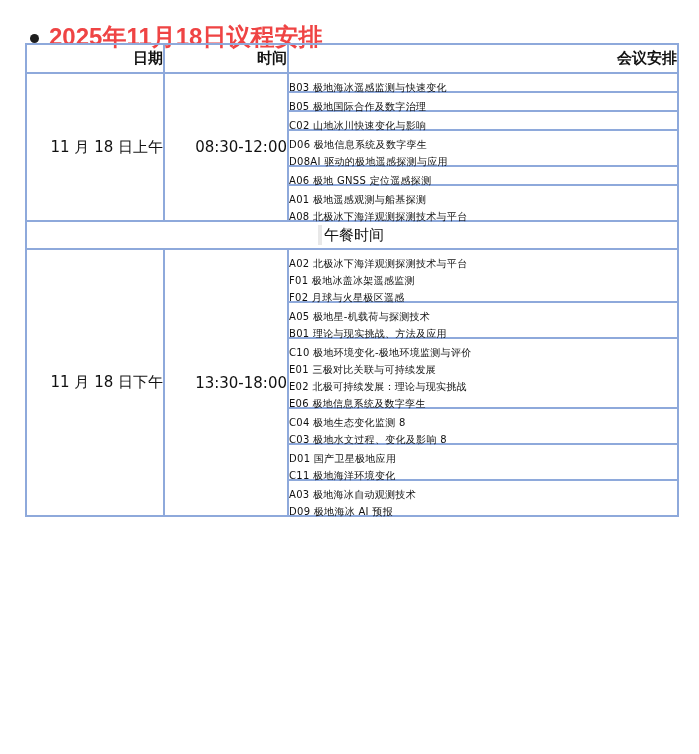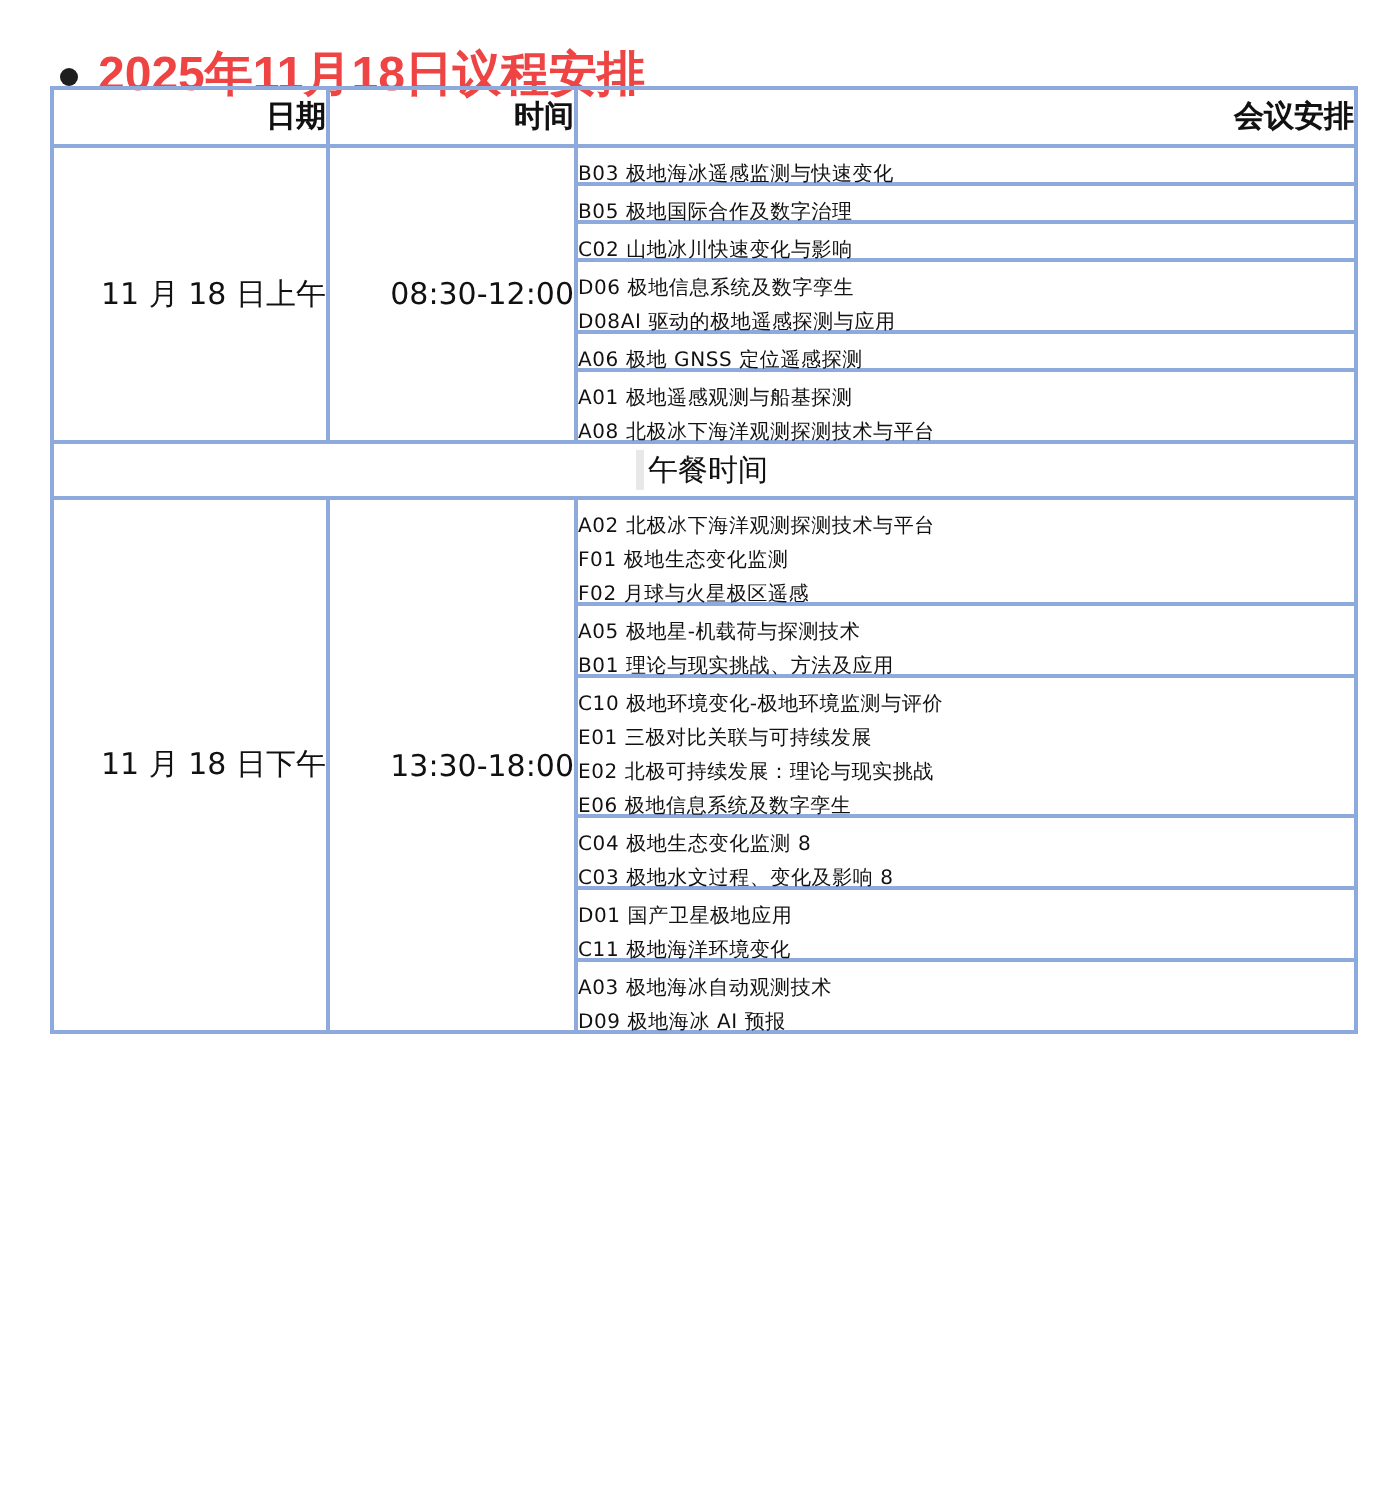--- a/index.html
+++ b/index.html
@@ -114,21 +114,21 @@
           <span>午餐时间</span>
         </div>
       </td>
     </tr>
 
     <tr>
       <td class="date" rowspan="6">11 月 18 日下午</td>
       <td class="time" rowspan="6">13:30-18:00</td>
       <td class="sess">
         <div class="line">A02 北极冰下海洋观测探测技术与平台</div>
-        <div class="line">F01 极地生态变化监测</div>
+        <div class="line">F01 极地冰盖冰架遥感监测</div>
         <div class="line">F02 月球与火星极区遥感</div>
       </td>
     </tr>
     <tr>
       <td class="sess">
         <div class="line">A05 极地星-机载荷与探测技术</div>
         <div class="line">B01 理论与现实挑战、方法及应用</div>
       </td>
     </tr>
     <tr>

